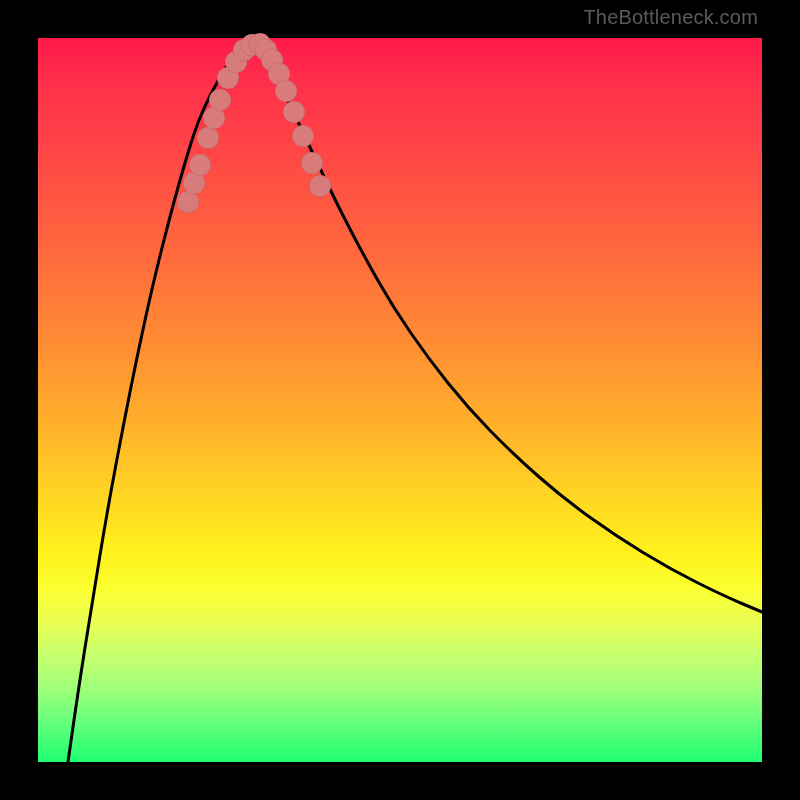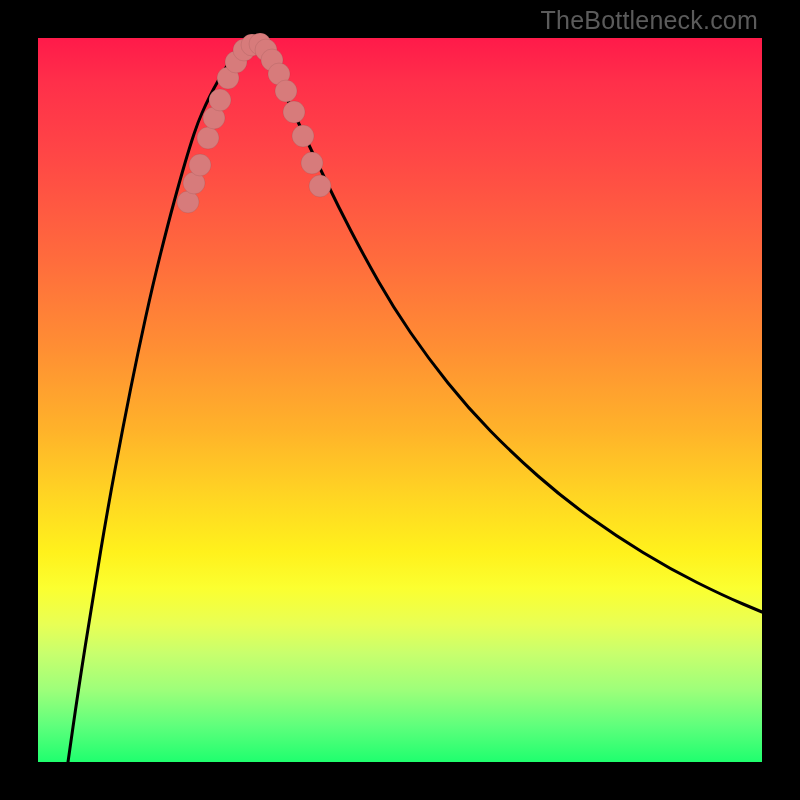--- a/index.html
+++ b/index.html
@@ -39,21 +39,21 @@
       #c8ff6d 85%,
       #9eff7a 90%,
       #5fff7c 95%,
       #1fff6e 100%
     );
   }
   .watermark {
     position: absolute;
     top: 6px;
     right: 42px;
-    font-size: 25px;
+    font-size: 20px;
     font-weight: 500;
     color: #5b5b5b;
     letter-spacing: 0.2px;
   }
   svg.curves {
     position: absolute;
     left: 38px;
     top: 38px;
     width: 724px;
     height: 724px;

